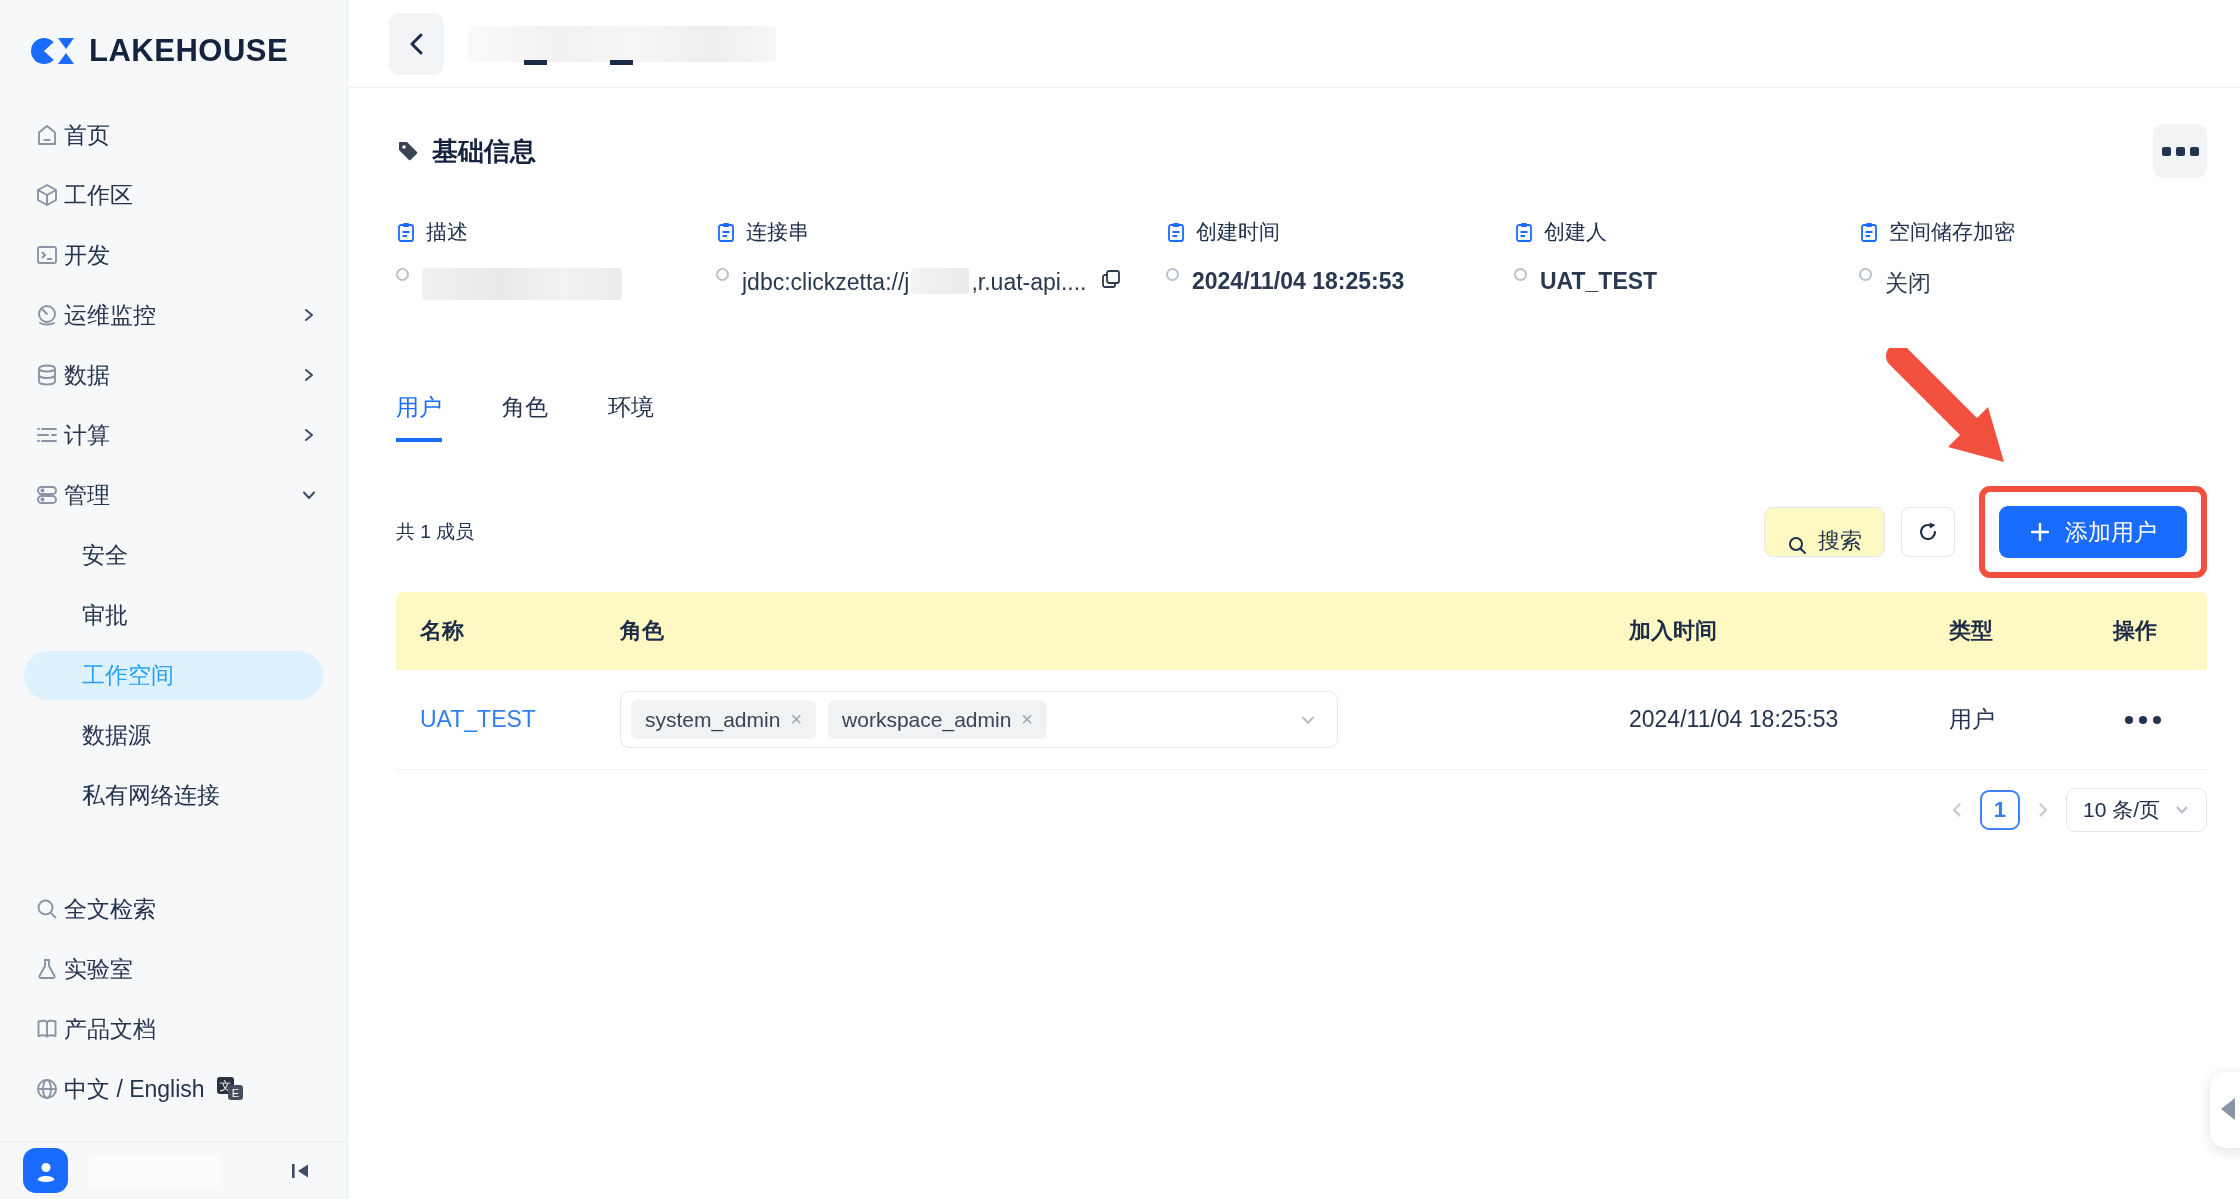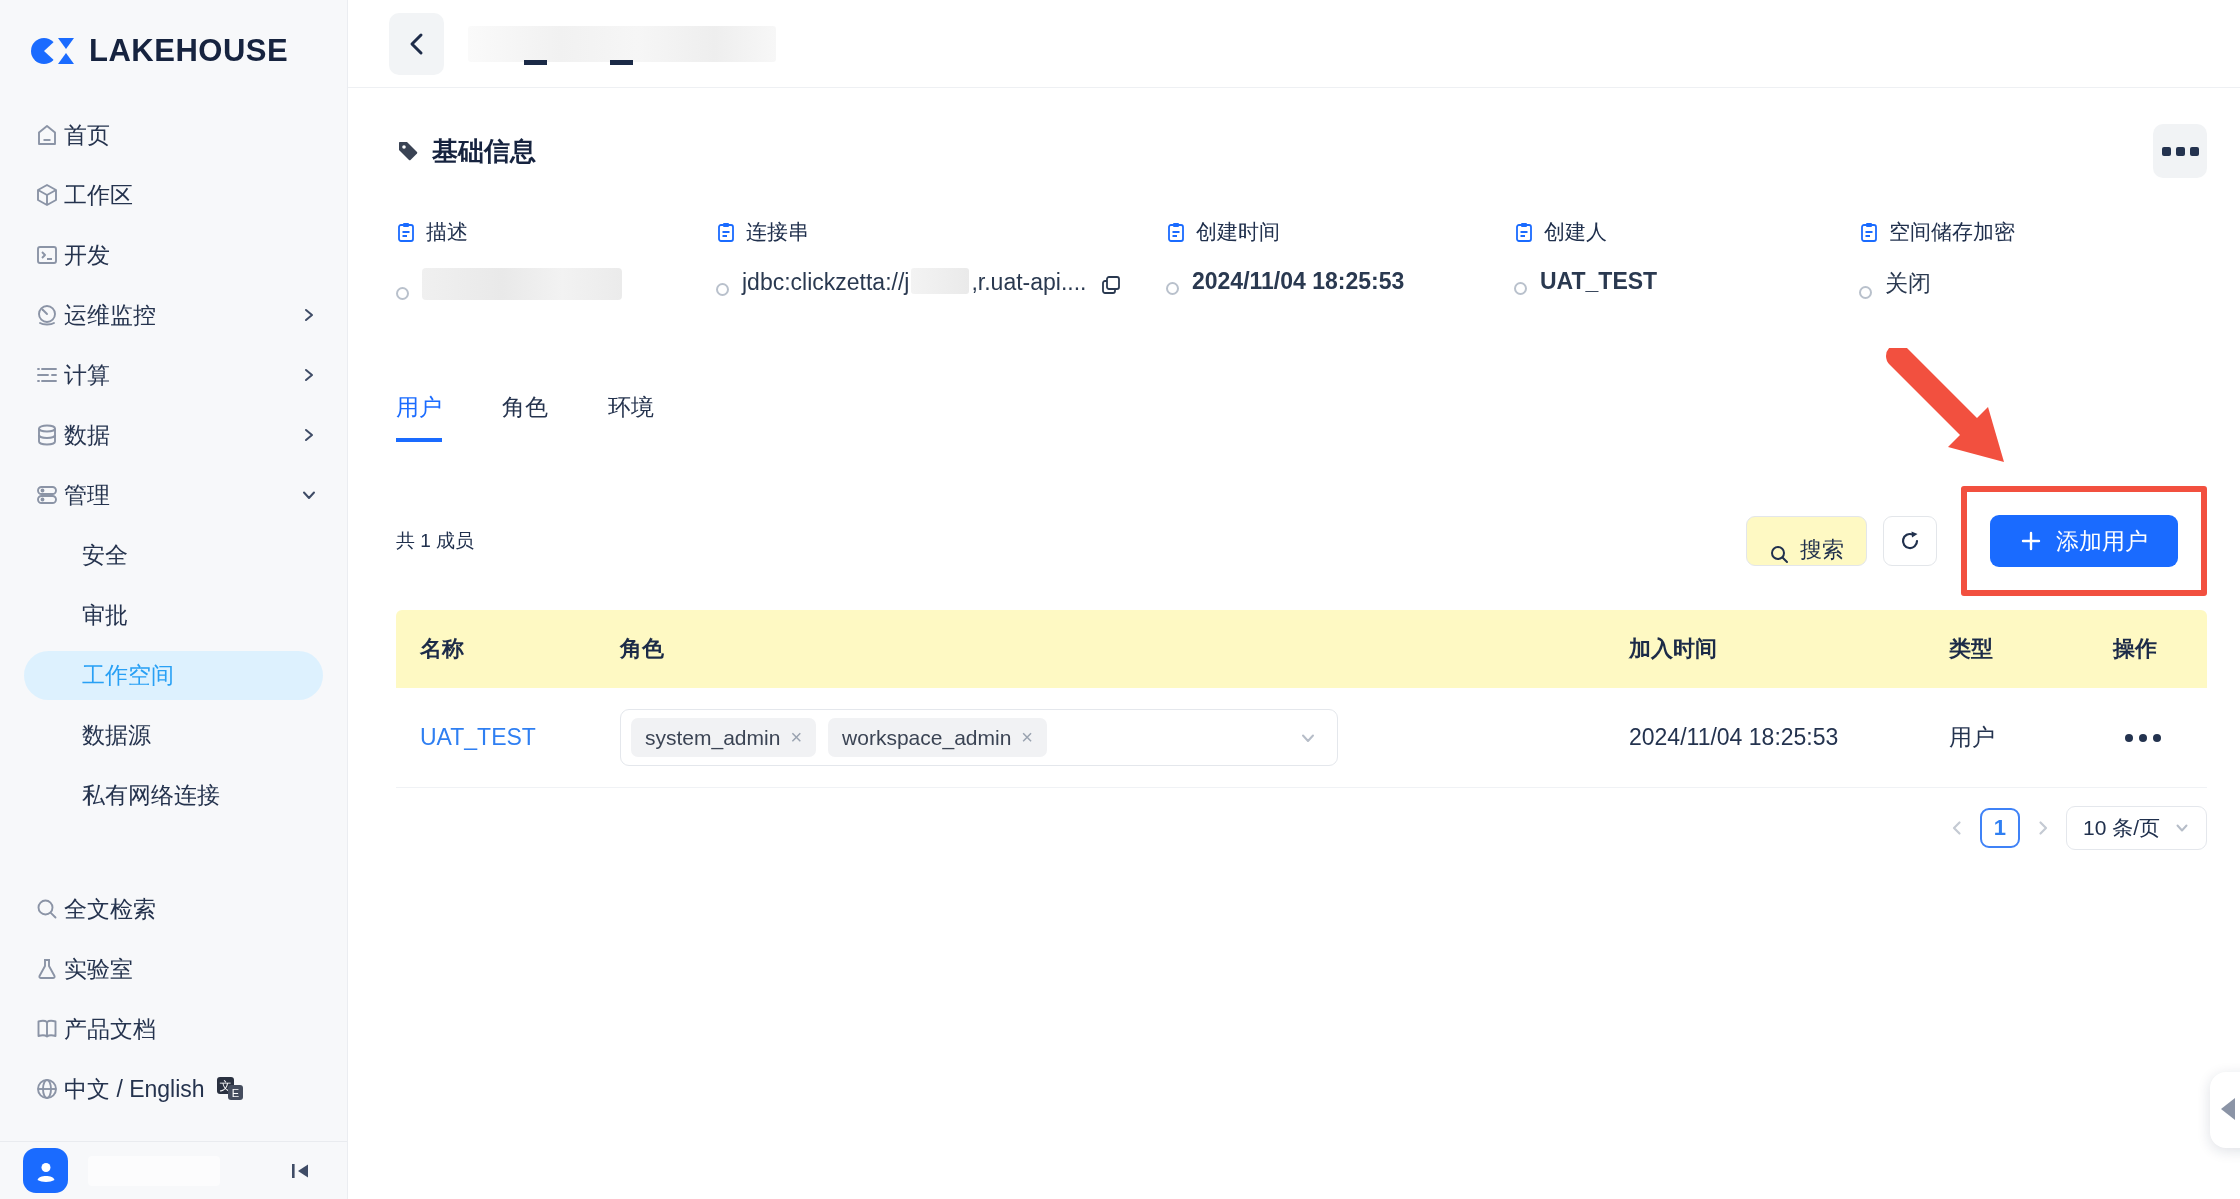--- a/index.html
+++ b/index.html
@@ -43,40 +43,40 @@
   .section-title { font-size:26px; font-weight:700; color:#16233f; }
   .more-btn { margin-left:auto; width:54px; height:54px; border-radius:10px; background:#f1f3f5;
               display:flex; align-items:center; justify-content:center; gap:5px; cursor:pointer; }
   .more-btn i { width:9px; height:9px; background:#24334f; border-radius:2px; display:block; }
 
   .fields { display:flex; margin-top:40px; }
   .field { }
   .field:nth-child(1){ width:320px; } .field:nth-child(2){ width:450px; }
   .field:nth-child(3){ width:348px; } .field:nth-child(4){ width:345px; }
   .field-label { display:flex; align-items:center; gap:10px; font-size:21px; color:#20304d; }
-  .field-value { margin-top:22px; display:flex; align-items:flex-end; gap:13px; font-size:23px; color:#2a3950; }
+  .field-value { margin-top:22px; display:flex; align-items:flex-start; gap:13px; font-size:23px; color:#2a3950; }
   .bullet { width:13px; height:13px; min-width:13px; border:2px solid #b9c1cc; border-radius:50%; }
   .redact { height:32px; width:200px; border-radius:4px;
             background:linear-gradient(90deg,#f0f0f0,#e9e9e9 40%,#f2f2f2 70%,#ebebeb); }
   .redact-inline { display:inline-block; height:26px; width:58px; border-radius:3px;
             background:linear-gradient(90deg,#f3f3f3,#eaeaea); margin:0 2px; vertical-align:-4px; }
   .conn-text { white-space:nowrap; }
 
   .tabs { margin-top:92px; display:flex; gap:60px; }
   .tab { font-size:23px; color:#25334e; padding-bottom:15px; border-bottom:4px solid transparent; cursor:pointer; }
   .tab.active { color:#1a6bff; border-bottom-color:#1a6bff; }
 
   .member-row { margin-top:44px; display:flex; align-items:center; }
   .member-count { font-size:19px; color:#20304d; }
   .actions { margin-left:auto; display:flex; align-items:center; gap:16px; }
   .btn-ghost { height:50px; display:flex; align-items:flex-end; gap:10px; padding:0 22px; background:#fef9c3;
                border:1px solid #e3e6ea; border-radius:9px; font-size:22px; color:#20304d; cursor:pointer; }
   .btn-icon { width:54px; height:50px; display:flex; align-items:center; justify-content:center;
               background:#fff; border:1px solid #e3e6ea; border-radius:9px; cursor:pointer; }
-  .red-box { border:6px solid #f2503f; border-radius:3px; padding:23px; margin-left:8px; }
+  .red-box { border:6px solid #f2503f; border-radius:11px; padding:14px; margin-left:8px; }
   .btn-primary { height:52px; display:flex; align-items:center; gap:14px; padding:0 30px; background:#1a6bff;
                  border:none; border-radius:9px; font-size:23px; color:#fff; cursor:pointer; }
 
   .annot-arrow { position:absolute; left:1536px; top:348px; pointer-events:none; }
 
   .table { margin-top:14px; }
   .t-head, .t-row { display:grid; grid-template-columns:200px 1fr 320px 164px 70px; align-items:center;
                     padding:0 24px; }
   .t-head { height:78px; background:#fef9c3; border-radius:6px 6px 0 0; }
   .t-head span { font-size:22px; font-weight:700; color:#1c2b48; }
@@ -162,45 +162,45 @@
         </span>
         <span>运维监控</span>
         <span class="chev">
           <svg width="16" height="16" viewBox="0 0 16 16" fill="none" stroke="#3f4c66" stroke-width="2" stroke-linecap="round" stroke-linejoin="round">
               <path d="M5 3 L11 8 L5 13"></path>
             </svg>
         </span>
       </div>
       <div class="nav-item">
         <span>
+          <svg width="26" height="26" viewBox="0 0 26 26" fill="none" stroke="#8b94a6" stroke-width="1.9">
+              <ellipse cx="13" cy="6.5" rx="8" ry="3"></ellipse>
+              <path d="M5 6.5 V19.5 C5 21.2 8.6 22.5 13 22.5 C17.4 22.5 21 21.2 21 19.5 V6.5"></path>
+              <path d="M5 13 C5 14.7 8.6 16 13 16 C17.4 16 21 14.7 21 13"></path>
+            </svg>
+        </span>
+        <span>数据</span>
+        <span class="chev">
+          <svg width="16" height="16" viewBox="0 0 16 16" fill="none" stroke="#3f4c66" stroke-width="2" stroke-linecap="round" stroke-linejoin="round">
+              <path d="M5 3 L11 8 L5 13"></path>
+            </svg>
+        </span>
+      </div>
+      <div class="nav-item">
+        <span>
           <svg width="26" height="26" viewBox="0 0 26 26" fill="none" stroke="#8b94a6" stroke-width="1.9" stroke-linecap="round">
               <path d="M8 7 H22"></path>
               <path d="M4 13 H14"></path>
               <path d="M8 19 H22"></path>
               <path d="M4 7 H5"></path>
               <path d="M18 13 H22"></path>
               <path d="M4 19 H5"></path>
             </svg>
         </span>
         <span>计算</span>
-        <span class="chev">
-          <svg width="16" height="16" viewBox="0 0 16 16" fill="none" stroke="#3f4c66" stroke-width="2" stroke-linecap="round" stroke-linejoin="round">
-              <path d="M5 3 L11 8 L5 13"></path>
-            </svg>
-        </span>
-      </div>
-      <div class="nav-item">
-        <span>
-          <svg width="26" height="26" viewBox="0 0 26 26" fill="none" stroke="#8b94a6" stroke-width="1.9">
-              <ellipse cx="13" cy="6.5" rx="8" ry="3"></ellipse>
-              <path d="M5 6.5 V19.5 C5 21.2 8.6 22.5 13 22.5 C17.4 22.5 21 21.2 21 19.5 V6.5"></path>
-              <path d="M5 13 C5 14.7 8.6 16 13 16 C17.4 16 21 14.7 21 13"></path>
-            </svg>
-        </span>
-        <span>数据</span>
         <span class="chev">
           <svg width="16" height="16" viewBox="0 0 16 16" fill="none" stroke="#3f4c66" stroke-width="2" stroke-linecap="round" stroke-linejoin="round">
               <path d="M5 3 L11 8 L5 13"></path>
             </svg>
         </span>
       </div>
       <div class="nav-item">
         <span>
           <svg width="26" height="26" viewBox="0 0 26 26" fill="none" stroke="#8b94a6" stroke-width="1.9">
               <rect x="4" y="5" width="18" height="7" rx="3.5"></rect>

